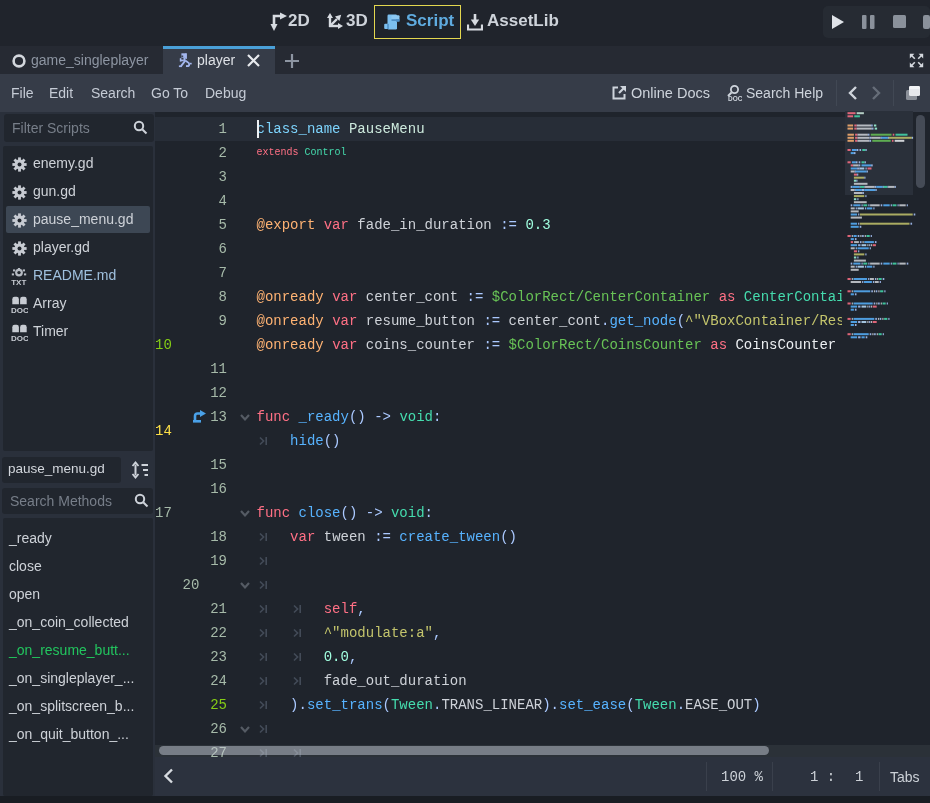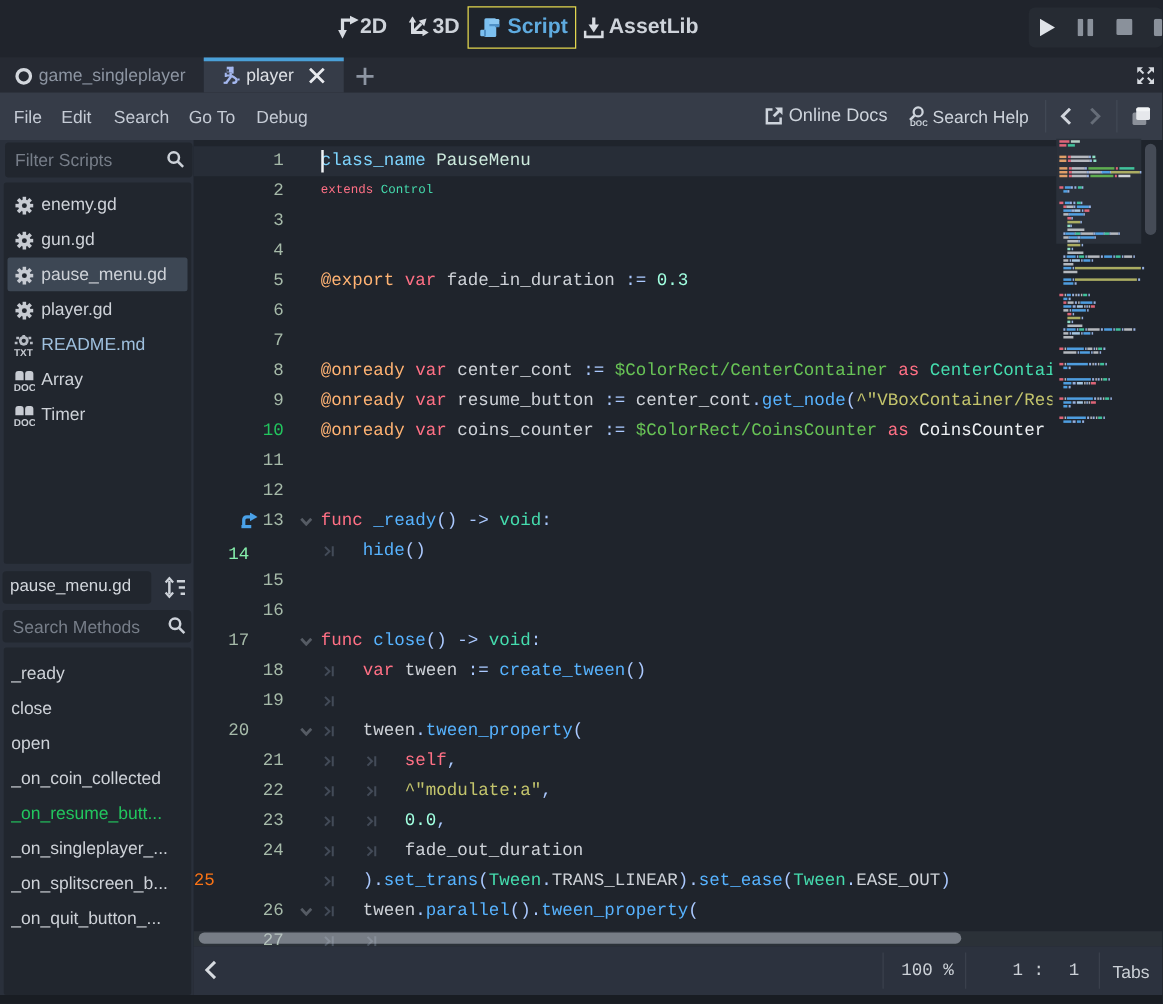--- a/index.html
+++ b/index.html
@@ -277,49 +277,47 @@
 <div class="abs mono" style="left:0;top:53px;width:72px;text-align:right;font-size:14px;line-height:24px;color:#a6baa9">3</div>
 <div class="abs mono" style="left:0;top:77px;width:72px;text-align:right;font-size:14px;line-height:24px;color:#a6baa9">4</div>
 <div class="abs mono" style="left:0;top:101px;width:72px;text-align:right;font-size:14px;line-height:24px;color:#a6baa9">5</div>
 <div class="abs mono" style="left:101.5px;top:101px;font-size:14px;line-height:24px;white-space:pre"><span style="color:#ffb373">@export</span><span style="color:#ced2d8"> </span><span style="color:#ff7085">var</span><span style="color:#ced2d8"> fade_in_duration </span><span style="color:#abc9ff">:=</span><span style="color:#ced2d8"> </span><span style="color:#a1ffe0">0.3</span></div>
 <div class="abs mono" style="left:0;top:125px;width:72px;text-align:right;font-size:14px;line-height:24px;color:#a6baa9">6</div>
 <div class="abs mono" style="left:0;top:149px;width:72px;text-align:right;font-size:14px;line-height:24px;color:#a6baa9">7</div>
 <div class="abs mono" style="left:0;top:173px;width:72px;text-align:right;font-size:14px;line-height:24px;color:#a6baa9">8</div>
 <div class="abs mono" style="left:101.5px;top:173px;font-size:14px;line-height:24px;white-space:pre"><span style="color:#ffb373">@onready</span><span style="color:#ced2d8"> </span><span style="color:#ff7085">var</span><span style="color:#ced2d8"> center_cont </span><span style="color:#abc9ff">:=</span><span style="color:#ced2d8"> </span><span style="color:#68c356">$ColorRect/CenterContainer</span><span style="color:#ced2d8"> </span><span style="color:#ff7085">as</span><span style="color:#ced2d8"> </span><span style="color:#45dcae">CenterContainer</span></div>
 <div class="abs mono" style="left:0;top:197px;width:72px;text-align:right;font-size:14px;line-height:24px;color:#a6baa9">9</div>
 <div class="abs mono" style="left:101.5px;top:197px;font-size:14px;line-height:24px;white-space:pre"><span style="color:#ffb373">@onready</span><span style="color:#ced2d8"> </span><span style="color:#ff7085">var</span><span style="color:#ced2d8"> resume_button </span><span style="color:#abc9ff">:=</span><span style="color:#ced2d8"> center_cont</span><span style="color:#abc9ff">.</span><span style="color:#57b3ff">get_node</span><span style="color:#abc9ff">(</span><span style="color:#c3c46c">^"VBoxContainer/ResumeButton"</span></div>
-<div class="abs mono" style="left:0;top:221px;width:72px;text-align:right;font-size:14px;line-height:24px;color:#22c55e">10</div>
+<div class="abs mono" style="left:0;top:221px;width:72px;text-align:left;font-size:14px;line-height:24px;color:#84cc16">10</div>
 <div class="abs mono" style="left:101.5px;top:221px;font-size:14px;line-height:24px;white-space:pre"><span style="color:#ffb373">@onready</span><span style="color:#ced2d8"> </span><span style="color:#ff7085">var</span><span style="color:#ced2d8"> coins_counter </span><span style="color:#abc9ff">:=</span><span style="color:#ced2d8"> </span><span style="color:#68c356">$ColorRect/CoinsCounter</span><span style="color:#ced2d8"> </span><span style="color:#ff7085">as</span><span style="color:#ced2d8"> </span><span style="color:#edf0f3">CoinsCounter</span></div>
 <div class="abs mono" style="left:0;top:245px;width:72px;text-align:right;font-size:14px;line-height:24px;color:#a6baa9">11</div>
 <div class="abs mono" style="left:0;top:269px;width:72px;text-align:right;font-size:14px;line-height:24px;color:#a6baa9">12</div>
 <div class="abs mono" style="left:0;top:293px;width:72px;text-align:right;font-size:14px;line-height:24px;color:#a6baa9">13</div>
 <div class="abs mono" style="left:101.5px;top:293px;font-size:14px;line-height:24px;white-space:pre"><span style="color:#ff7085">func</span><span style="color:#ced2d8"> </span><span style="color:#57b3ff">_ready</span><span style="color:#abc9ff">()</span><span style="color:#ced2d8"> </span><span style="color:#abc9ff">-&gt;</span><span style="color:#ced2d8"> </span><span style="color:#45dcae">void</span><span style="color:#abc9ff">:</span></div>
-<div class="abs mono" style="left:0;top:320px;width:72px;text-align:center;font-size:14px;line-height:24px;color:#86efac">14</div>
+<div class="abs mono" style="left:0;top:307px;width:72px;text-align:left;font-size:14px;line-height:24px;color:#fde047">14</div>
 <div class="abs mono" style="left:101.5px;top:317px;font-size:14px;line-height:24px;white-space:pre">    <span style="color:#57b3ff">hide</span><span style="color:#abc9ff">()</span></div>
 <div class="abs mono" style="left:0;top:341px;width:72px;text-align:right;font-size:14px;line-height:24px;color:#a6baa9">15</div>
 <div class="abs mono" style="left:0;top:365px;width:72px;text-align:right;font-size:14px;line-height:24px;color:#a6baa9">16</div>
-<div class="abs mono" style="left:0;top:389px;width:72px;text-align:center;font-size:14px;line-height:24px;color:#a6baa9">17</div>
+<div class="abs mono" style="left:0;top:389px;width:72px;text-align:left;font-size:14px;line-height:24px;color:#a6baa9">17</div>
 <div class="abs mono" style="left:101.5px;top:389px;font-size:14px;line-height:24px;white-space:pre"><span style="color:#ff7085">func</span><span style="color:#ced2d8"> </span><span style="color:#57b3ff">close</span><span style="color:#abc9ff">()</span><span style="color:#ced2d8"> </span><span style="color:#abc9ff">-&gt;</span><span style="color:#ced2d8"> </span><span style="color:#45dcae">void</span><span style="color:#abc9ff">:</span></div>
 <div class="abs mono" style="left:0;top:413px;width:72px;text-align:right;font-size:14px;line-height:24px;color:#a6baa9">18</div>
 <div class="abs mono" style="left:101.5px;top:413px;font-size:14px;line-height:24px;white-space:pre">    <span style="color:#ff7085">var</span><span style="color:#ced2d8"> tween </span><span style="color:#abc9ff">:=</span><span style="color:#ced2d8"> </span><span style="color:#57b3ff">create_tween</span><span style="color:#abc9ff">()</span></div>
 <div class="abs mono" style="left:0;top:437px;width:72px;text-align:right;font-size:14px;line-height:24px;color:#a6baa9">19</div>
 <div class="abs mono" style="left:0;top:461px;width:72px;text-align:center;font-size:14px;line-height:24px;color:#a6baa9">20</div>
-<div class="abs mono" style="left:101.5px;top:461px;font-size:14px;line-height:24px;white-space:pre">    <span style="color:#ced2d8">tween</span><span style="color:#abc9ff">.</span><span style="color:#57b3ff">tween_property</span><span style="color:#abc9ff">(</span></div>
 <div class="abs mono" style="left:0;top:485px;width:72px;text-align:right;font-size:14px;line-height:24px;color:#a6baa9">21</div>
 <div class="abs mono" style="left:101.5px;top:485px;font-size:14px;line-height:24px;white-space:pre">        <span style="color:#ff7085">self</span><span style="color:#abc9ff">,</span></div>
 <div class="abs mono" style="left:0;top:509px;width:72px;text-align:right;font-size:14px;line-height:24px;color:#a6baa9">22</div>
 <div class="abs mono" style="left:101.5px;top:509px;font-size:14px;line-height:24px;white-space:pre">        <span style="color:#c3c46c">^"modulate:a"</span><span style="color:#abc9ff">,</span></div>
 <div class="abs mono" style="left:0;top:533px;width:72px;text-align:right;font-size:14px;line-height:24px;color:#a6baa9">23</div>
 <div class="abs mono" style="left:101.5px;top:533px;font-size:14px;line-height:24px;white-space:pre">        <span style="color:#a1ffe0">0.0</span><span style="color:#abc9ff">,</span></div>
 <div class="abs mono" style="left:0;top:557px;width:72px;text-align:right;font-size:14px;line-height:24px;color:#a6baa9">24</div>
 <div class="abs mono" style="left:101.5px;top:557px;font-size:14px;line-height:24px;white-space:pre">        <span style="color:#ced2d8">fade_out_duration</span></div>
-<div class="abs mono" style="left:0;top:581px;width:72px;font-size:14px;line-height:24px;color:#f97316">25</div>
+<div class="abs mono" style="left:0;top:581px;width:72px;text-align:right;font-size:14px;line-height:24px;color:#84cc16">25</div>
 <div class="abs mono" style="left:101.5px;top:581px;font-size:14px;line-height:24px;white-space:pre">    <span style="color:#abc9ff">).</span><span style="color:#57b3ff">set_trans</span><span style="color:#abc9ff">(</span><span style="color:#45dcae">Tween</span><span style="color:#abc9ff">.</span><span style="color:#ced2d8">TRANS_LINEAR</span><span style="color:#abc9ff">).</span><span style="color:#57b3ff">set_ease</span><span style="color:#abc9ff">(</span><span style="color:#45dcae">Tween</span><span style="color:#abc9ff">.</span><span style="color:#ced2d8">EASE_OUT</span><span style="color:#abc9ff">)</span></div>
 <div class="abs mono" style="left:0;top:605px;width:72px;text-align:right;font-size:14px;line-height:24px;color:#a6baa9">26</div>
-<div class="abs mono" style="left:101.5px;top:605px;font-size:14px;line-height:24px;white-space:pre">    <span style="color:#ced2d8">tween</span><span style="color:#abc9ff">.</span><span style="color:#57b3ff">parallel</span><span style="color:#abc9ff">().</span><span style="color:#57b3ff">tween_property</span><span style="color:#abc9ff">(</span></div>
 <div class="abs mono" style="left:0;top:629px;width:72px;text-align:right;font-size:14px;line-height:24px;color:#a6baa9">27</div>
 <div class="abs mono" style="left:101.5px;top:665px;font-size:18px;line-height:24px;white-space:pre">        <span style="color:#ced2d8">center_cont</span><span style="color:#abc9ff">,</span></div>
 </div>
 <div class="abs" style="left:257px;top:120px;width:1.6px;height:18px;background:#eef1f4"></div>
 <svg class="abs" style="left:240px;top:414px" width="10" height="7" viewBox="0 0 10 7">
     <path d="M1 1 L5 5.4 L9 1" stroke="#555b64" stroke-width="2.2" fill="none"></path>
   </svg>
 <svg class="abs" style="left:240px;top:510px" width="10" height="7" viewBox="0 0 10 7">
     <path d="M1 1 L5 5.4 L9 1" stroke="#555b64" stroke-width="2.2" fill="none"></path>
   </svg>

